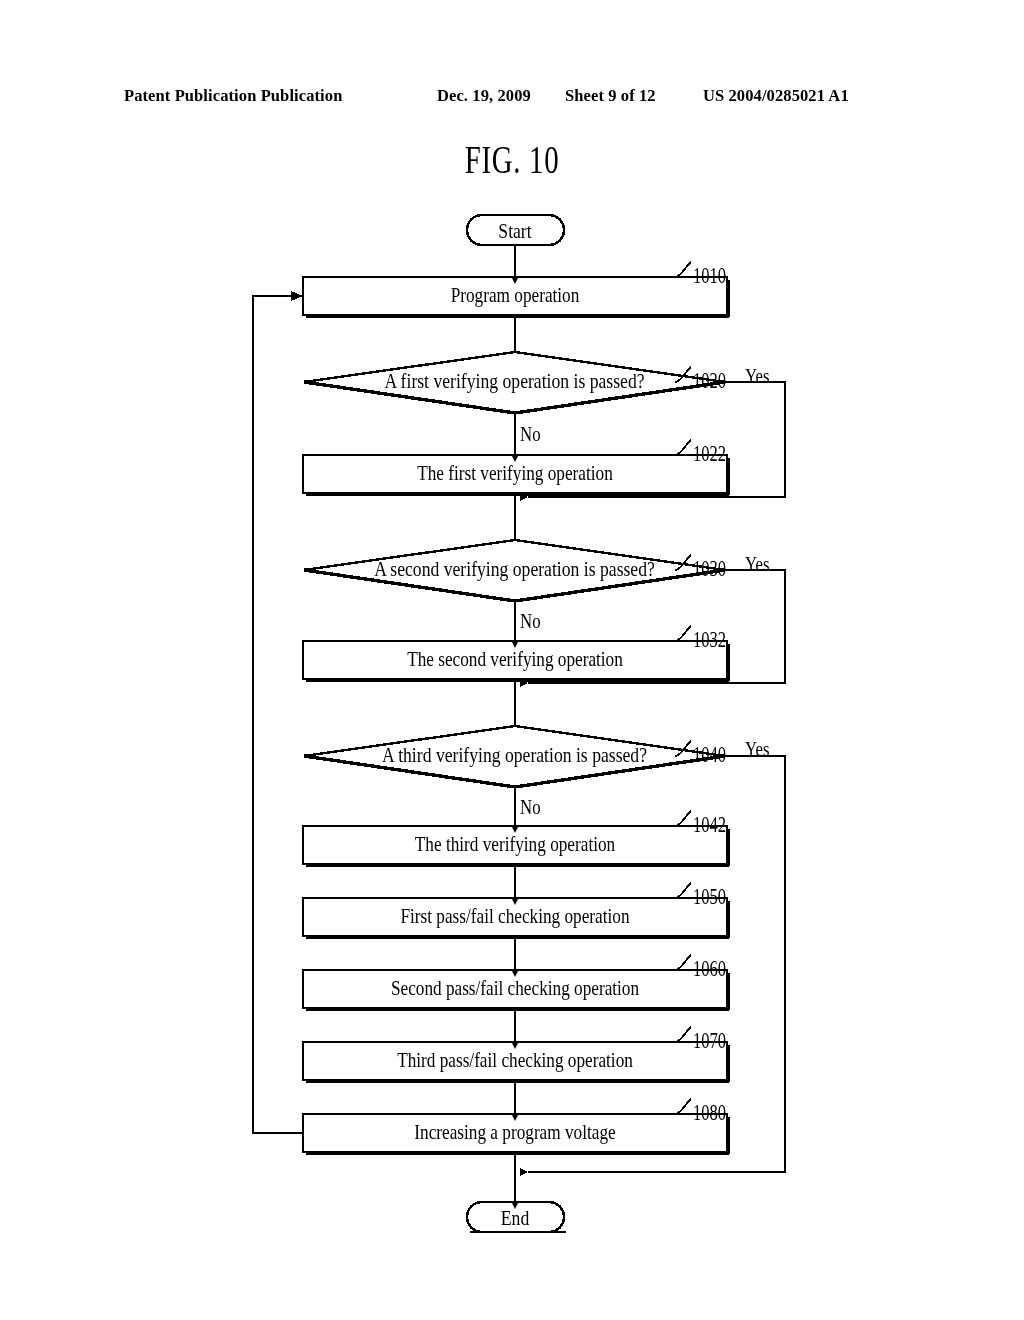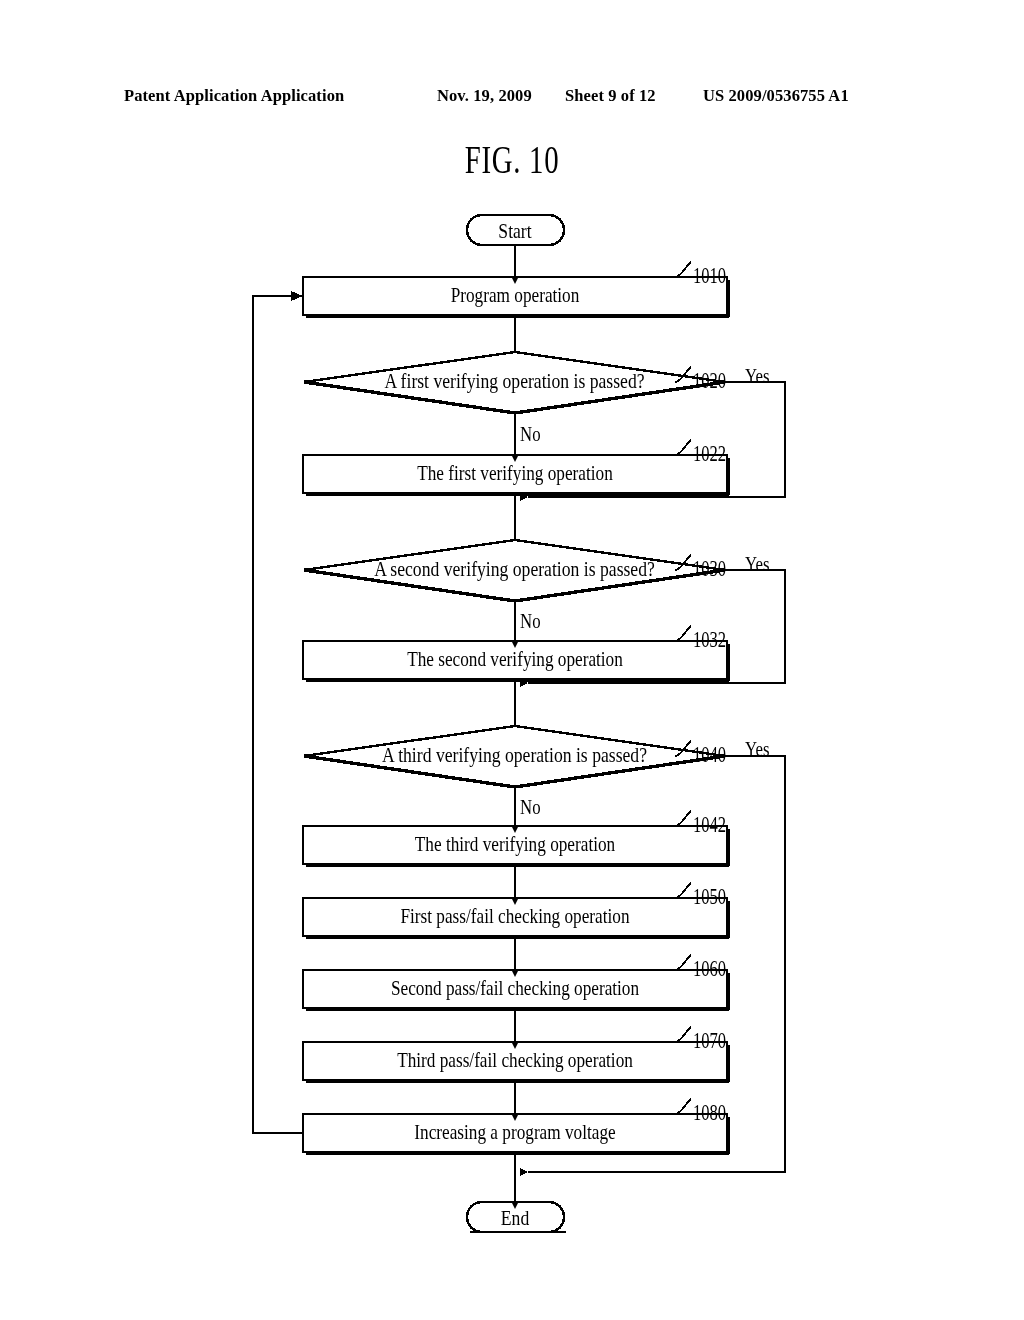--- a/index.html
+++ b/index.html
@@ -105,24 +105,24 @@
     transform: scaleX(0.8);
     transform-origin: left center;
     white-space: nowrap;
     pointer-events: none;
   }
 </style>
 </head>
 <body>
 
 <div id="page-header">
-  <span class="h-pub">Patent Application Application</span>
-  <span class="h-date">Nov. 19, 2009</span>
+  <span class="h-pub">Patent Publication Publication</span>
+  <span class="h-date">Dec. 19, 2009</span>
   <span class="h-sheet">Sheet 9 of 12</span>
-  <span class="h-num">US 2009/0536755 A1</span>
+  <span class="h-num">US 2004/0285021 A1</span>
 </div>
 
 <div id="fig-title">FIG. 10</div>
 
 <div id="flowchart">
 
   <svg id="flow-svg" viewBox="0 0 1024 1320">
     <defs>
       <marker id="arrowDown" markerWidth="10" markerHeight="10" refX="1" refY="4" orient="auto" markerUnits="userSpaceOnUse">
         <path d="M0,0 L8,4 L0,8 z" fill="#000"></path>

